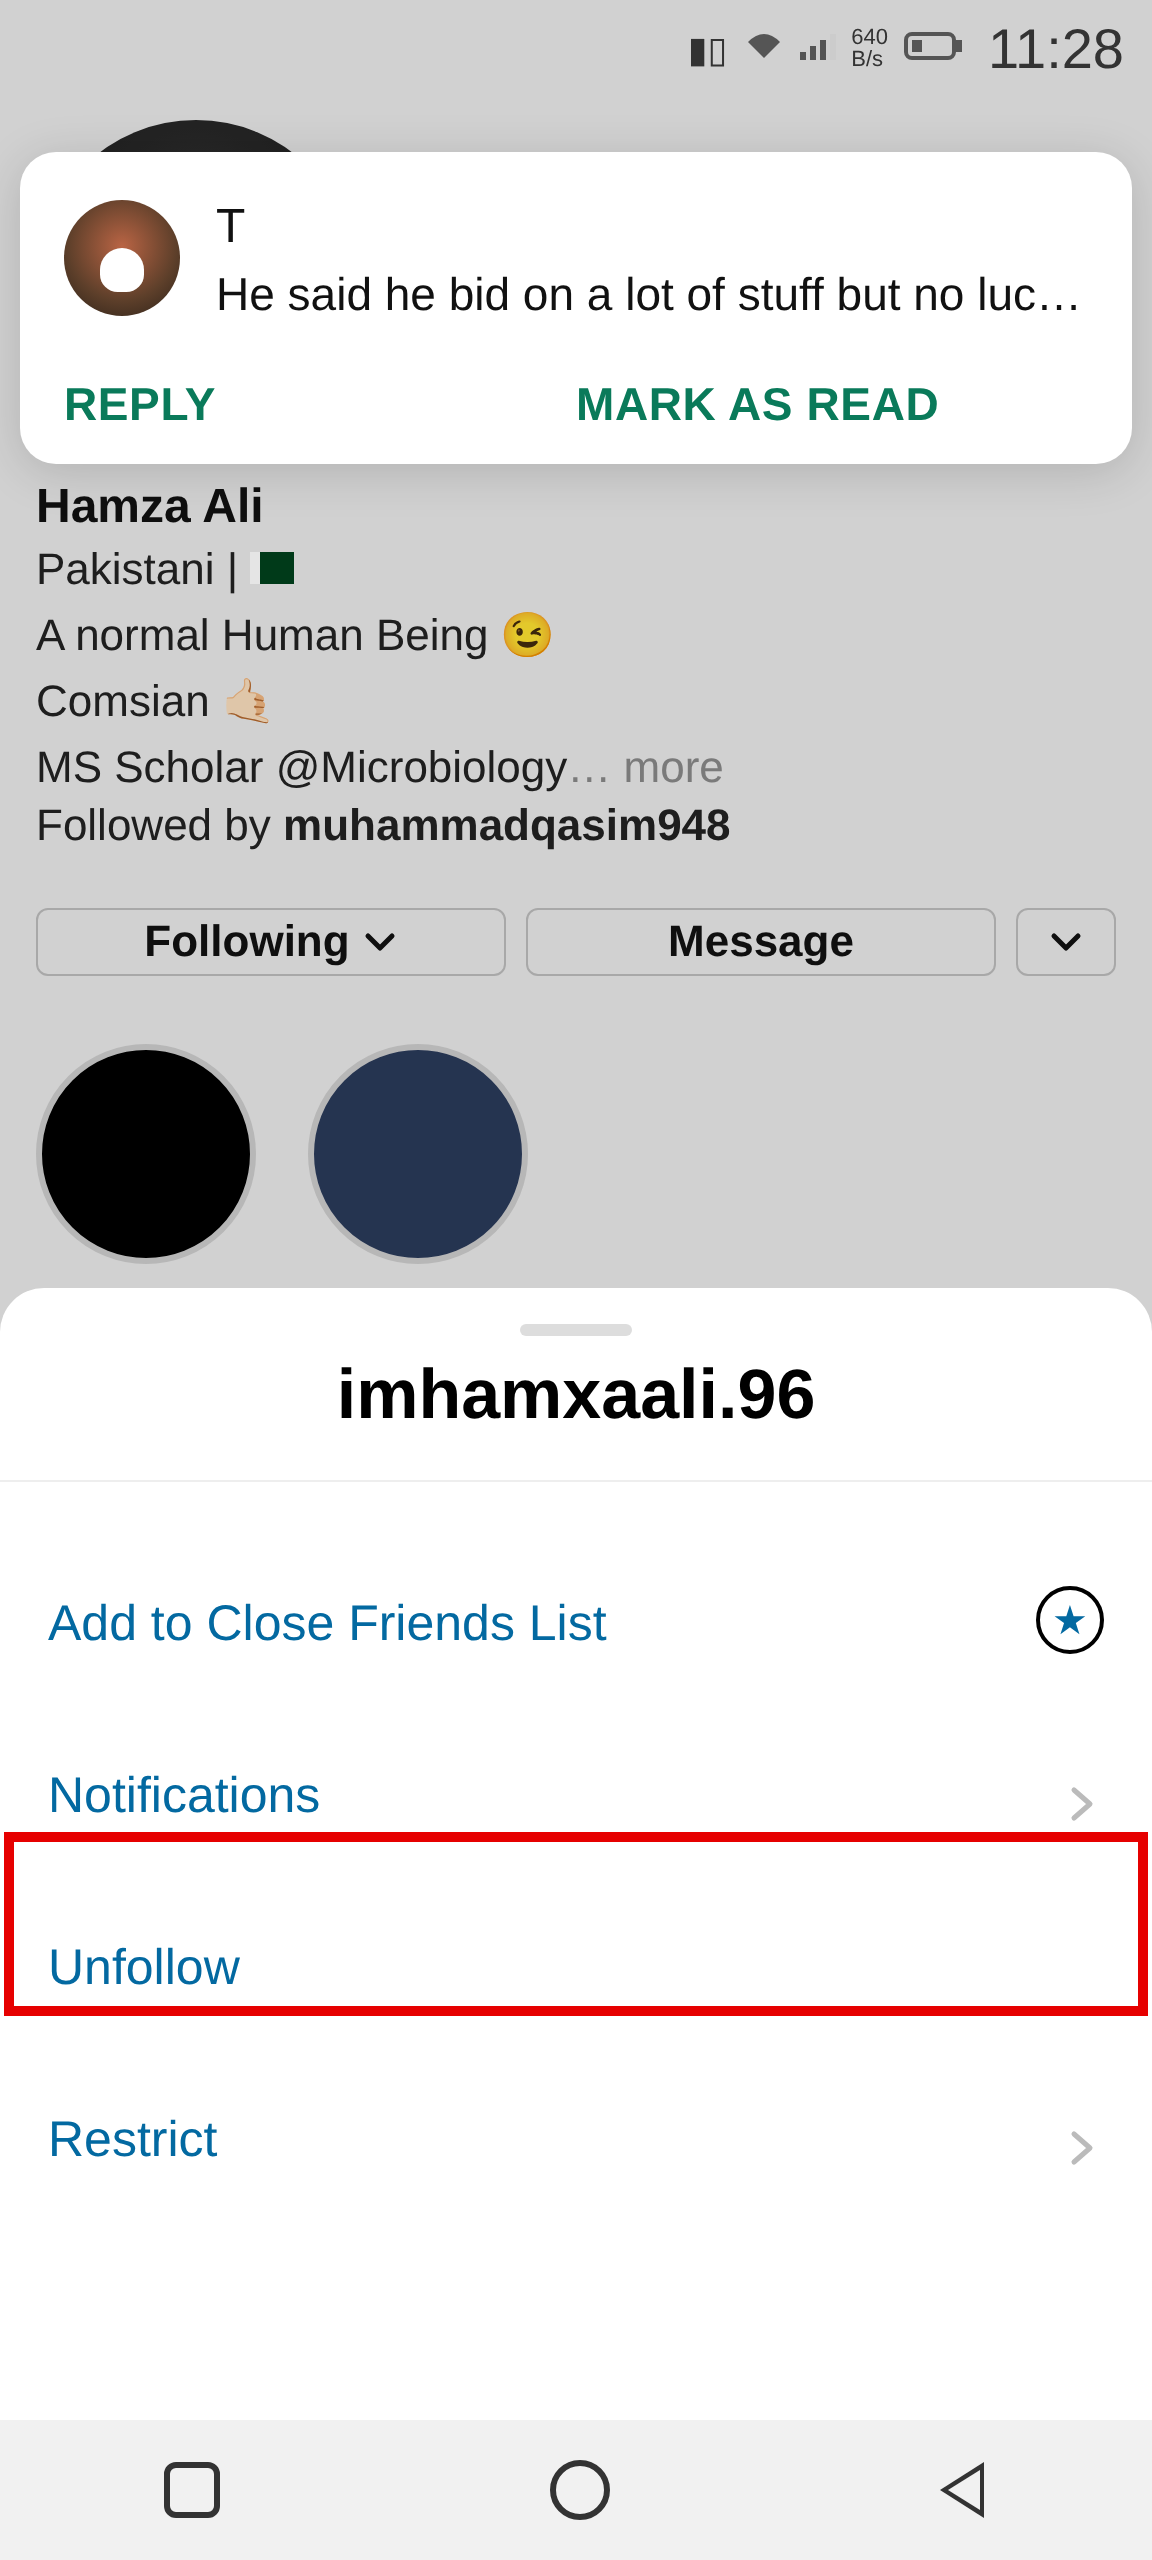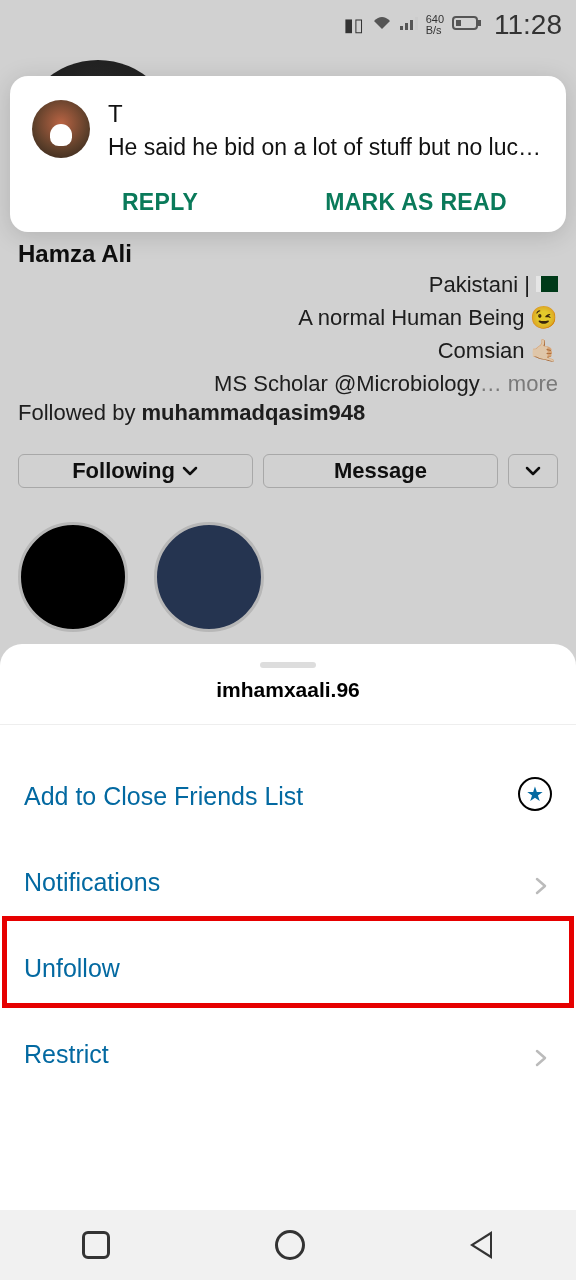--- a/index.html
+++ b/index.html
@@ -10,21 +10,21 @@
   .status-bar { position: absolute; top: 0; left: 0; right: 0; height: 50px; display: flex; justify-content: flex-end; align-items: center; padding-right: 14px; gap: 8px; color: #333; font-size: 18px; }
   .status-bar .small { font-size: 11px; line-height: 1; text-align: left; }
   .status-bar .clock { font-size: 28px; font-weight: 400; margin-left: 4px; text-align: right; }
 
   
   .profile-layer { position: absolute; top: 0; left: 0; right: 0; bottom: 0; padding: 60px 18px 0 18px; }
   .dim { position: absolute; inset: 0; background: rgba(0,0,0,0.10); pointer-events: none; }
 
   .profile-avatar { width: 160px; height: 160px; border-radius: 50%; background: radial-gradient(circle at 50% 30%, #333 0%, #111 100%); margin-bottom: 20px; }
   .profile-name { font-size: 24px; font-weight: 600; color: #111; margin-top: 20px; }
-  .bio-line { font-size: 22px; color: #222; line-height: 1.5; text-align: right; }
+  .bio-line { font-size: 22px; color: #222; line-height: 1.5; }
   .bio-line .flag { display:inline-block; width:22px; height:16px; background:#01411C; position:relative;}
   .bio-line .flag::before{content:"";position:absolute;left:0;top:0;bottom:0;width:5px;background:#fff;}
   .more { color: #888; }
   .followed { font-size: 22px; color: #222; }
   .followed b { font-weight: 600; }
 
   .action-row { display: flex; gap: 10px; margin-top: 28px; }
   .btn-outline { flex: 1; border: 1.5px solid #bbb; border-radius: 6px; height: 34px; display: flex; align-items: center; justify-content: center; font-size: 22px; font-weight: 600; color: #111; }
   .btn-outline.small { flex: 0 0 50px; }
   .btn-outline .chev { margin-left: 6px; }
@@ -35,26 +35,26 @@
 
   
   .notif-card { position: absolute; top: 76px; left: 10px; right: 10px; background: #fff; border-radius: 18px; box-shadow: 0 4px 24px rgba(0,0,0,0.15); padding: 24px 22px 16px 22px; }
   .notif-top { display: flex; gap: 18px; align-items: flex-start; }
   .notif-avatar { width: 58px; height: 58px; border-radius: 50%; background: radial-gradient(circle at 50% 40%, #b96444 0%, #5d3f2a 60%, #2a2018 100%); flex-shrink:0; position:relative; overflow:hidden;}
   .notif-avatar::after{content:"";position:absolute;left:18px;top:24px;width:22px;height:22px;background:#fff;border-radius:50% 50% 40% 40%;}
   .notif-text { flex: 1; overflow: hidden; }
   .notif-sender { font-size: 24px; font-weight: 400; color: #111; }
   .notif-msg { font-size: 23px; color: #111; white-space: nowrap; overflow: hidden; text-overflow: ellipsis; margin-top: 6px; }
   .notif-actions { display: flex; margin-top: 28px; }
-  .notif-actions .act { flex: 1; text-align: center; font-size: 23px; font-weight: 700; color: #0a7a5a; letter-spacing: 0.3px; }
+  .notif-actions .act { flex: 1; text-align: left; font-size: 23px; font-weight: 700; color: #0a7a5a; letter-spacing: 0.3px; }
 
   
   .sheet { position: absolute; left: 0; right: 0; bottom: 70px; top: 644px; background: #fff; border-radius: 22px 22px 0 0; }
   .drag-handle { width: 56px; height: 6px; background: #ddd; border-radius: 3px; margin: 18px auto 10px auto; }
-  .sheet-title { font-size: 21px; font-weight: 600; text-align: center; padding-bottom: 22px; }
+  .sheet-title { font-size: 35px; font-weight: 600; text-align: center; padding-bottom: 22px; }
   .divider { height: 1px; background: #eee; }
   .sheet-item { display: flex; align-items: flex-end; justify-content: space-between; padding: 0 24px; height: 86px; font-size: 25px; color: #0369a1; }
   .sheet-item .arrow { color: #bbb; }
   .star-circ { width: 34px; height: 34px; border: 2.5px solid #000; border-radius: 50%; display:flex; align-items:center; justify-content:center; font-size:20px;}
   .highlight-box { position: absolute; left: 2px; right: 2px; border: 5px solid #e60000; height: 92px; pointer-events:none;}
 
   
   .navbar { position: absolute; left: 0; right: 0; bottom: 0; height: 70px; background: #f1f1f1; display: flex; align-items: center; justify-content: space-around; }
   .nav-shape { width: 28px; height: 28px; }
   .nav-square { border: 3px solid #333; border-radius: 6px; }

